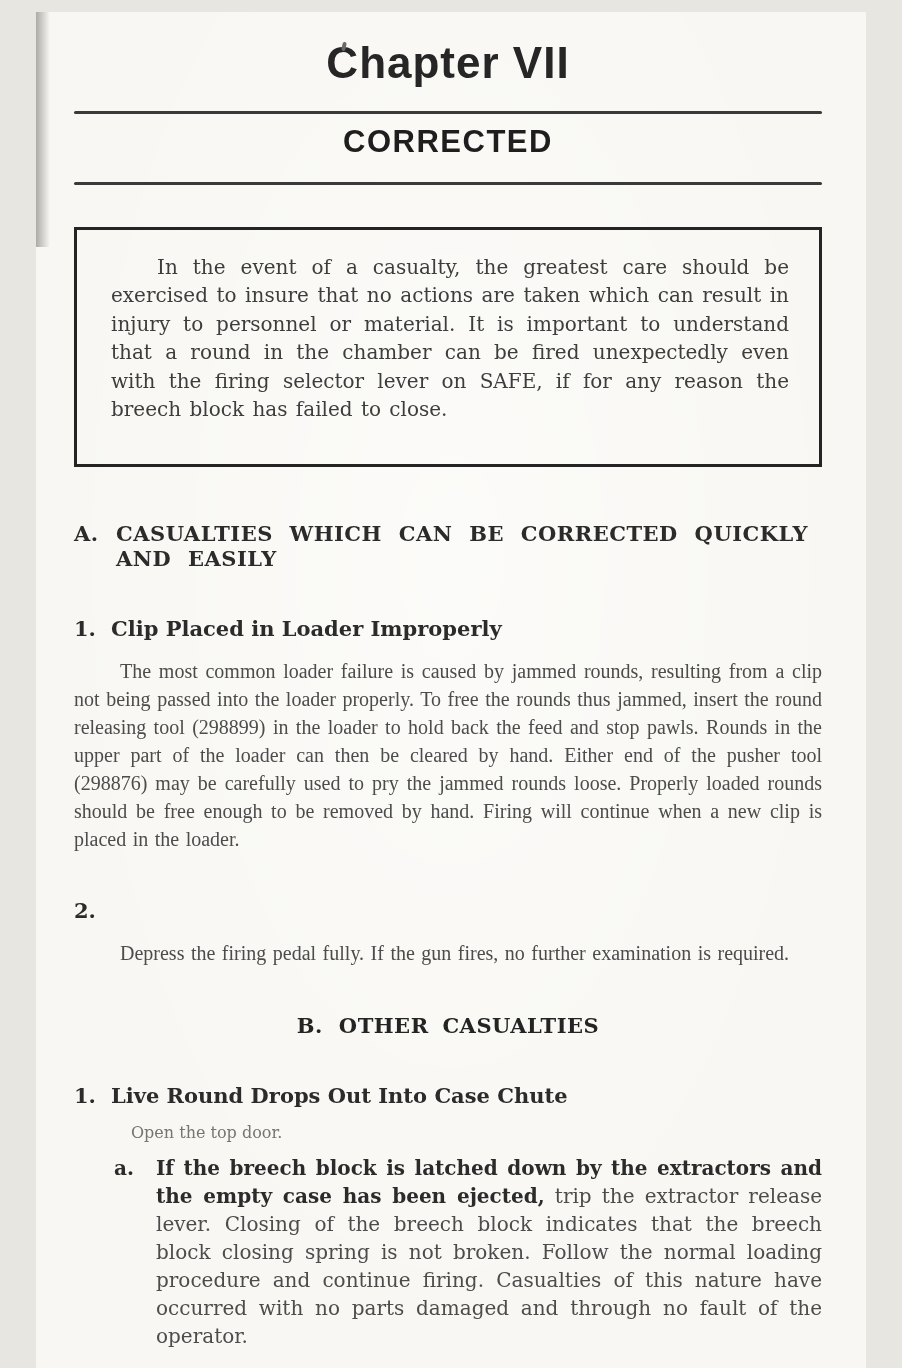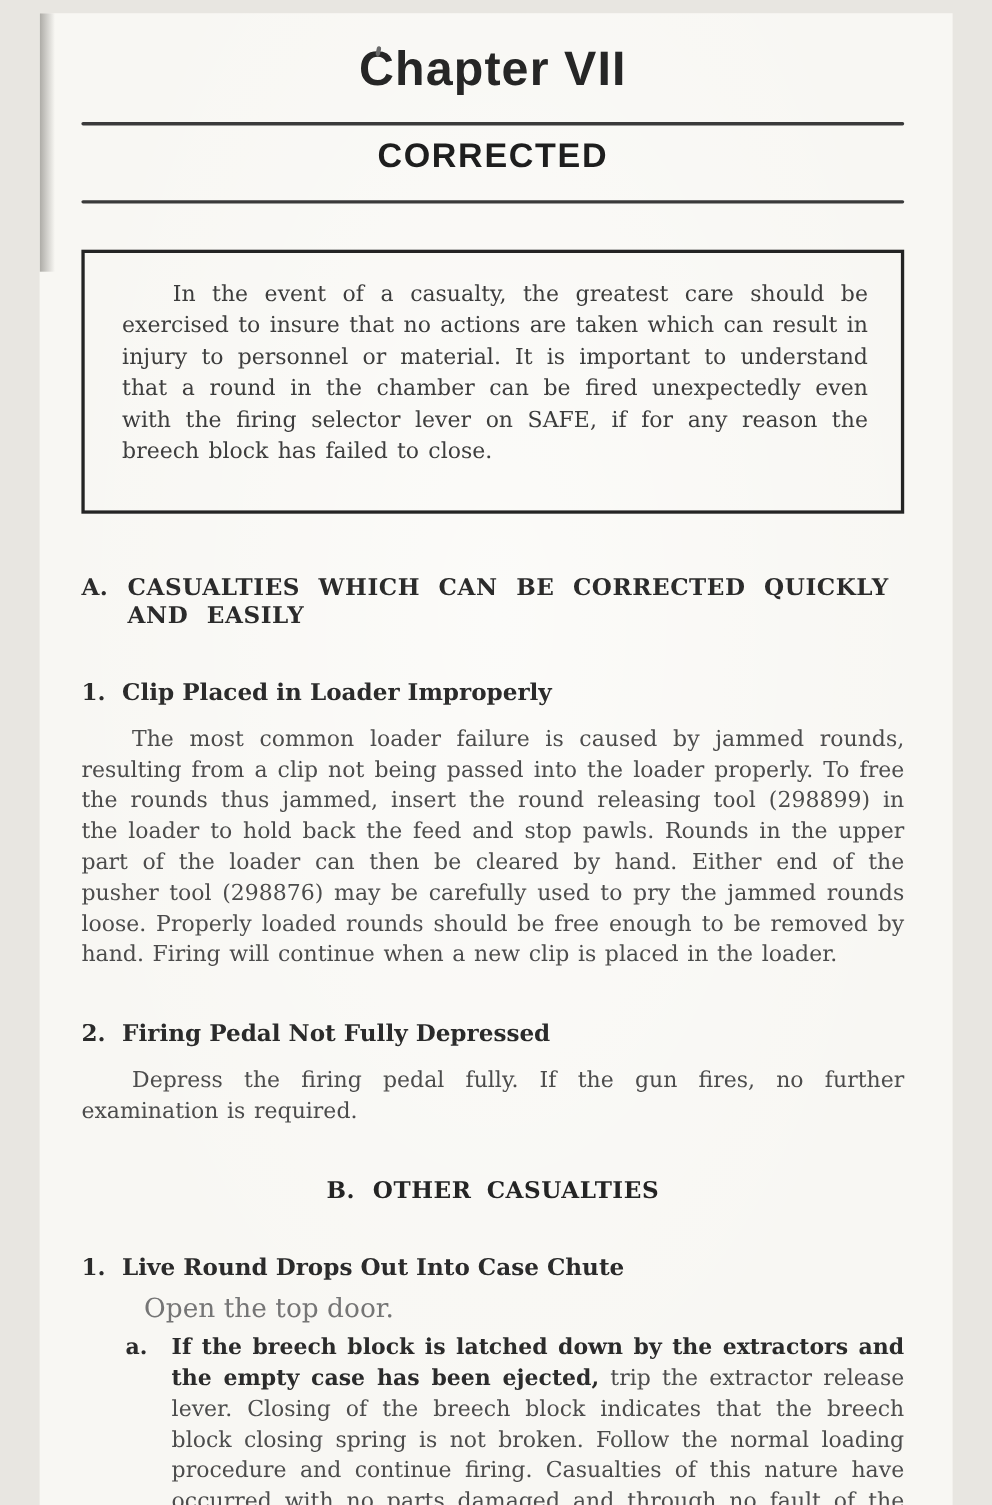--- a/index.html
+++ b/index.html
@@ -95,25 +95,26 @@
   .item-head .item-num { width: 37px; flex-shrink: 0; }
 
   .para {
     margin: 14px 0 0 0;
     font-size: 20px;
     line-height: 28px;
     text-align: justify;
     text-indent: 46px;
     word-spacing: 1.5px;
     color: #4c4c4c;
+    font-family: Liberation Serif, serif;
   }
 
   .item-intro {
     margin: 10px 0 0 57px;
-    font-size: 24px;
+    font-size: 16px;
     line-height: 26px;
     color: #757575;
   }
 
   .subitem {
     display: flex;
     margin: 8px 0 0 40px;
   }
   .subitem .sub-letter {
     width: 42px;
@@ -202,21 +203,20 @@
     </div>
 
     <div class="item-head">
       <span class="item-num">1.</span>
       <span>Clip Placed in Loader Improperly</span>
     </div>
     <p class="para">The most common loader failure is caused by jammed rounds, resulting from a clip not being passed into the loader properly.  To free the rounds thus jammed, insert the round releasing tool (298899) in the loader to hold back the feed and stop pawls.  Rounds in the upper part of the loader can then be cleared by hand.  Either end of the pusher tool (298876) may be carefully used to pry the jammed rounds loose.  Properly loaded rounds should be free enough to be removed by hand.  Firing will continue when a new clip is placed in the loader.</p>
 
     <div class="item-head">
       <span class="item-num">2.</span>
-      <span>Firing Pedal Not Fully Depressed</span>
     </div>
     <p class="para">Depress the firing pedal fully.  If the gun fires, no further examination is required.</p>
 
     <div class="sec-heading-center">
       <span class="sec-label">B.</span><span>OTHER CASUALTIES</span>
     </div>
 
     <div class="item-head">
       <span class="item-num">1.</span>
       <span>Live Round Drops Out Into Case Chute</span>

